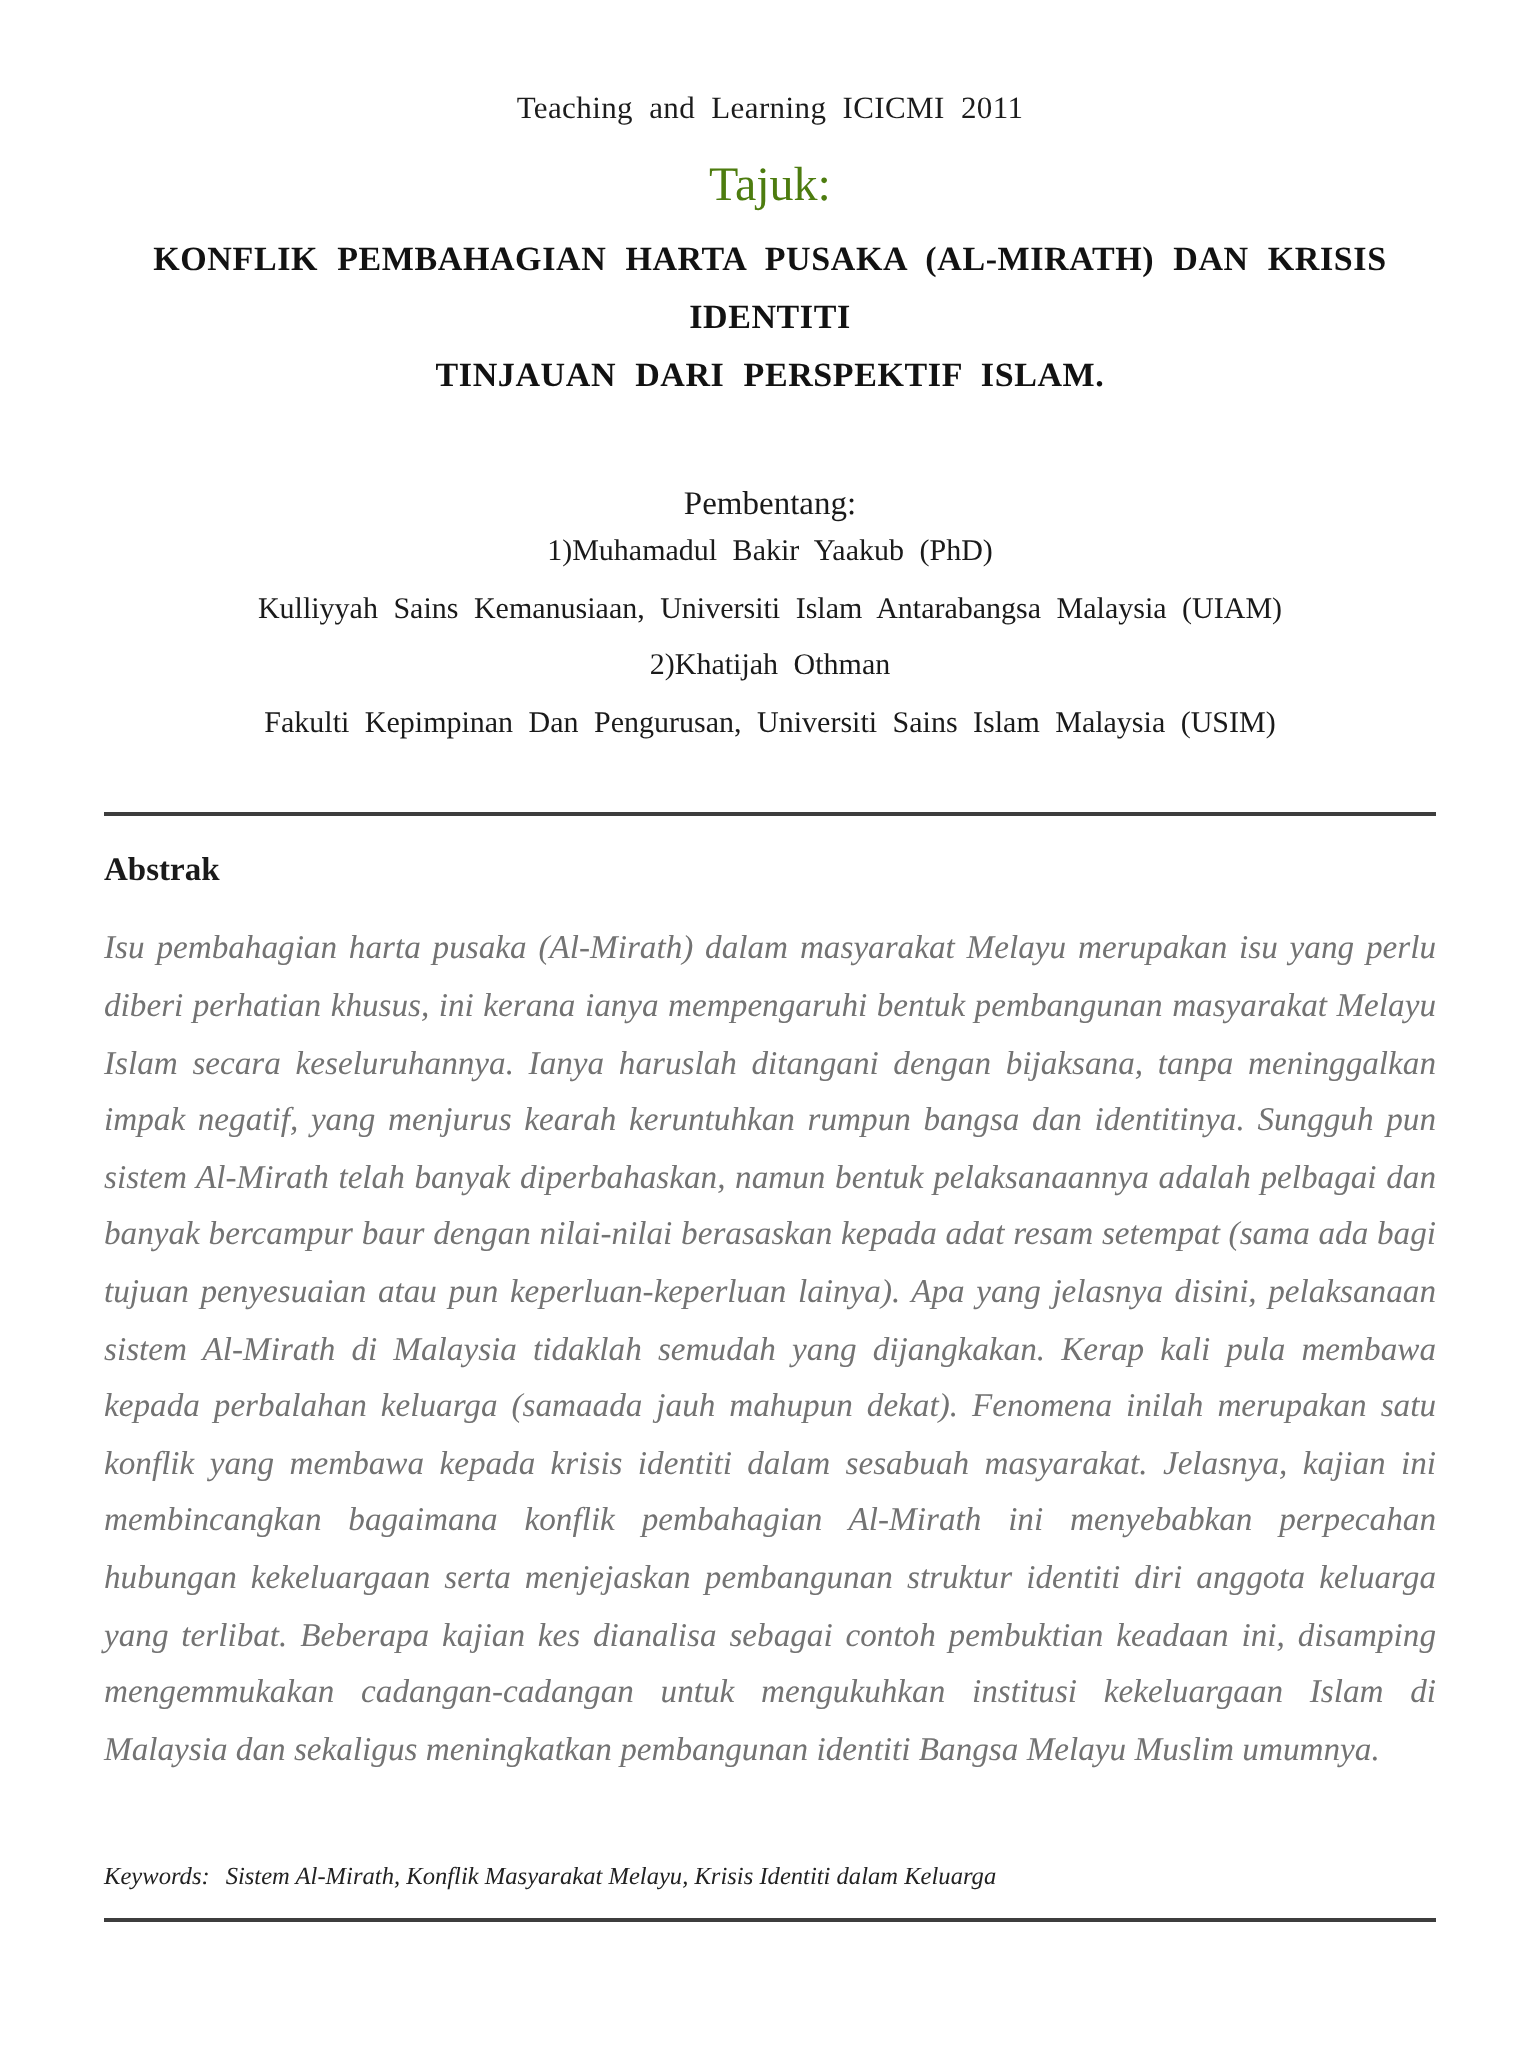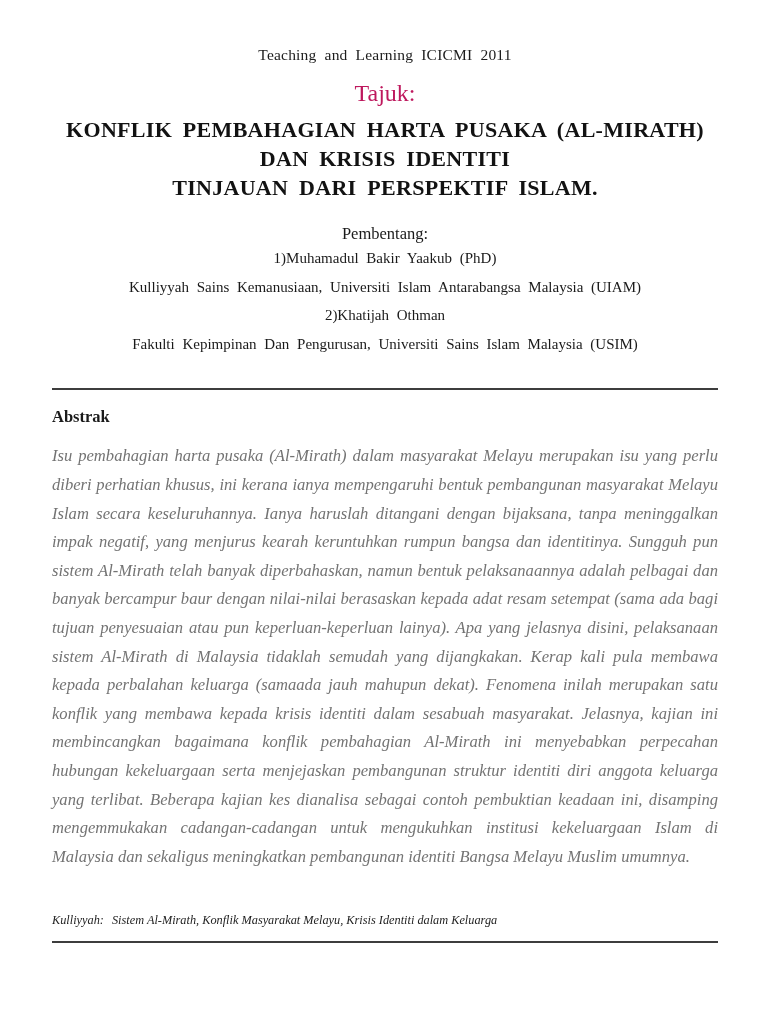--- a/index.html
+++ b/index.html
@@ -22,33 +22,33 @@
 
   .conference {
     font-size: 15.5px;
     letter-spacing: 0.2px;
     word-spacing: 4px;
     color: #1c1c1c;
   }
   .tajuk {
     font-size: 24px;
     margin-top: 16px;
-    color: #be185d;
+    color: #4d7c0f;
   }
   .title-block {
     margin-top: 8px;
     font-weight: bold;
-    font-size: 22px;
+    font-size: 17px;
     line-height: 29px;
     letter-spacing: 0.3px;
     word-spacing: 5px;
     color: #121212;
   }
   .pembentang {
-    margin-top: 22px;
+    margin-top: 40px;
     font-size: 16.5px;
     word-spacing: 2px;
   }
   .presenter-lines {
     font-size: 15px;
     line-height: 28.6px;
     word-spacing: 4px;
   }
   .divider {
     border: none;
@@ -101,18 +101,18 @@
     <div>Fakulti Kepimpinan Dan Pengurusan, Universiti Sains Islam Malaysia (USIM)</div>
   </div>
 
   <hr class="divider divider-top">
 
   <div class="abstract-heading">Abstrak</div>
 
   <div class="abstract-body">Isu pembahagian harta pusaka (Al-Mirath) dalam masyarakat Melayu merupakan isu yang perlu diberi perhatian khusus, ini kerana ianya mempengaruhi bentuk pembangunan masyarakat Melayu Islam secara keseluruhannya. Ianya haruslah ditangani dengan bijaksana, tanpa meninggalkan impak negatif, yang menjurus kearah keruntuhkan rumpun bangsa dan identitinya. Sungguh pun sistem Al-Mirath telah banyak diperbahaskan, namun bentuk pelaksanaannya adalah pelbagai dan banyak bercampur baur dengan nilai-nilai berasaskan kepada adat resam setempat (sama ada bagi tujuan penyesuaian atau pun keperluan-keperluan lainya). Apa yang jelasnya disini, pelaksanaan sistem Al-Mirath di Malaysia tidaklah semudah yang dijangkakan. Kerap kali pula membawa kepada perbalahan keluarga (samaada jauh mahupun dekat). Fenomena inilah merupakan satu konflik yang membawa kepada krisis identiti dalam sesabuah masyarakat. Jelasnya, kajian ini membincangkan bagaimana konflik pembahagian Al-Mirath ini menyebabkan perpecahan hubungan kekeluargaan serta menjejaskan pembangunan struktur identiti diri anggota keluarga yang terlibat. Beberapa kajian kes dianalisa sebagai contoh pembuktian keadaan ini, disamping mengemmukakan cadangan-cadangan untuk mengukuhkan institusi kekeluargaan Islam di Malaysia dan sekaligus meningkatkan pembangunan identiti Bangsa Melayu Muslim umumnya.</div>
 
   <div class="keywords">
-    <span class="kw-label">Kulliyyah:</span><span>Sistem Al-Mirath, Konflik Masyarakat Melayu, Krisis Identiti dalam Keluarga</span>
+    <span class="kw-label">Keywords:</span><span>Sistem Al-Mirath, Konflik Masyarakat Melayu, Krisis Identiti dalam Keluarga</span>
   </div>
 
   <hr class="divider divider-bottom">
 
 </div>
 
 </body></html>

